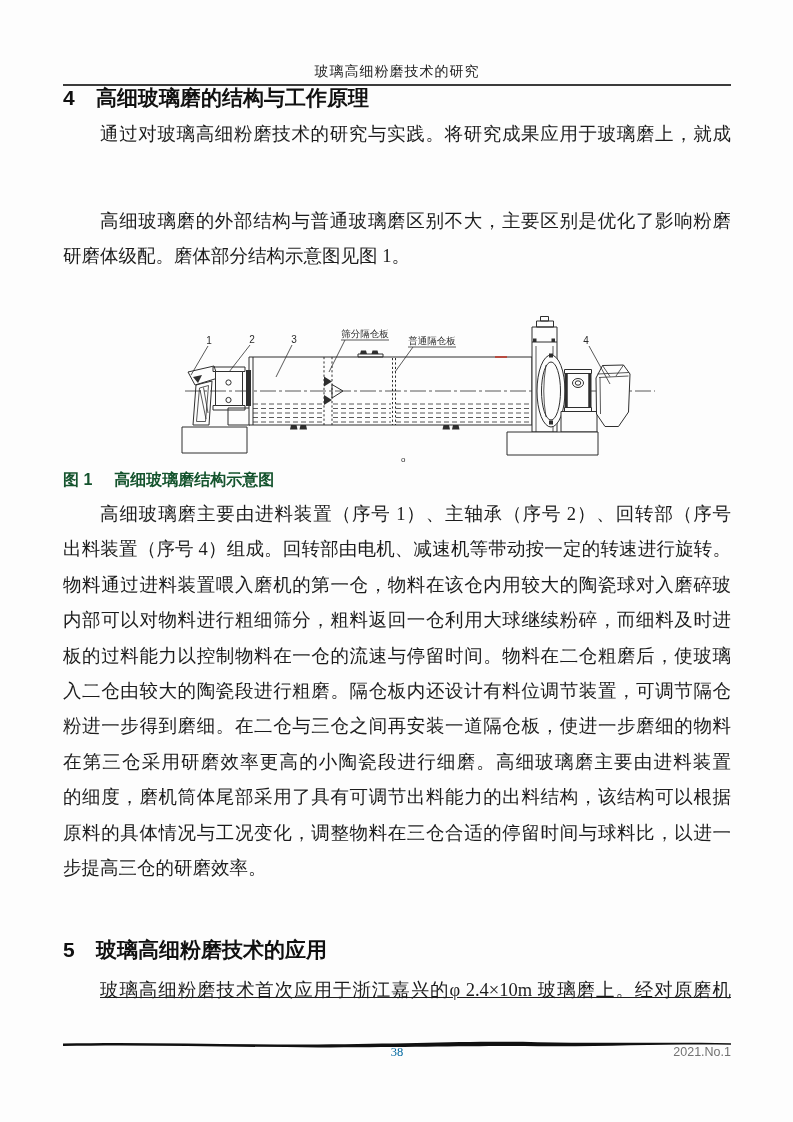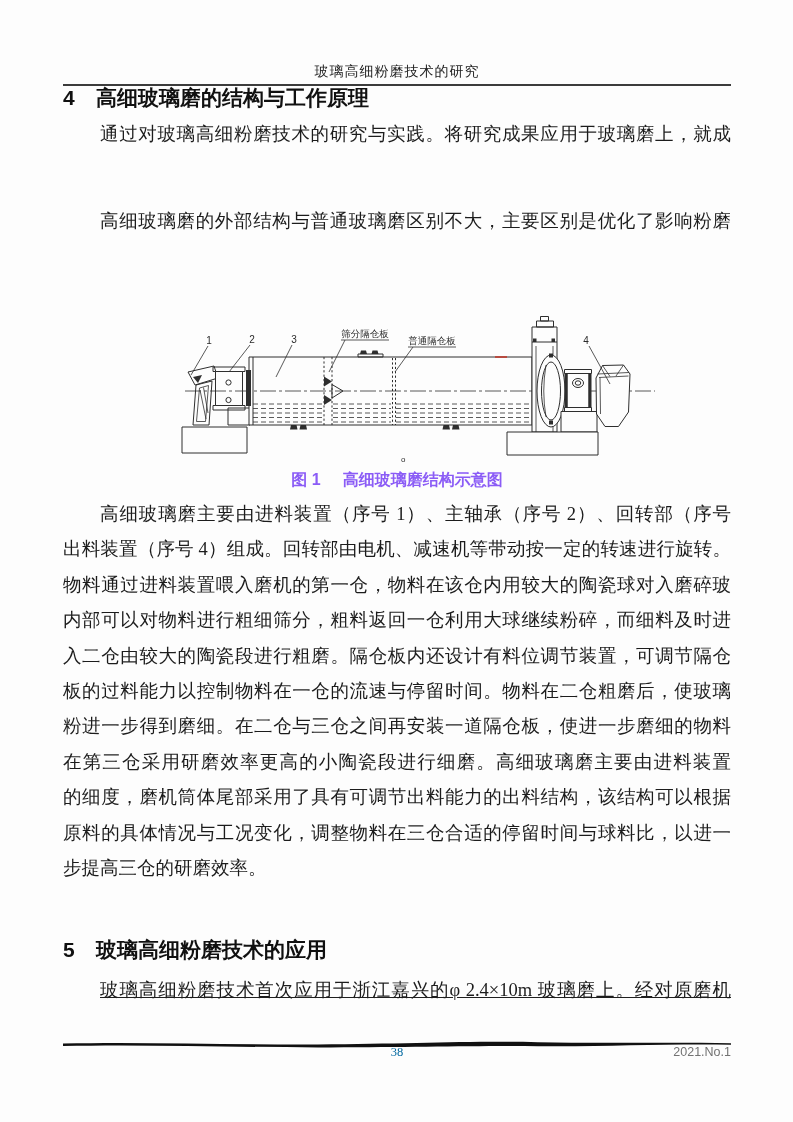--- a/index.html
+++ b/index.html
@@ -23,23 +23,23 @@
   
   .para{position:absolute; left:63px; width:668px;}
   .p1{top:117px;} .p2{top:204px;} .p3{top:497px;} .p4{top:973px;text-decoration:underline;}
   .bl{height:35.4px; line-height:35.4px; font-size:18.5px;
     text-align:justify; text-align-last:justify; overflow:hidden; color:#1c1c1c;}
   .bl.ind{text-indent:37px;}
   .bl.end{text-align-last:left;}
   
   .fig{position:absolute; top:315px; left:155px; width:505px; height:148px;}
   .fig svg{display:block; width:505px; height:148px;}
-  .fig-cap{position:absolute; top:469px; left:63px; width:668px; text-align:center;
+  .fig-cap{position:absolute; top:469px; left:63px; width:668px; 
     font-family:"Liberation Sans","DejaVu Sans",sans-serif;
-    font-weight:700; font-size:16px; line-height:21px; color:#8b5cf6;}
+    font-weight:700; font-size:16px; line-height:21px; color:#14532d;}
   .fig-cap .cap-title{margin-left:22px;}
   
   .foot-rule{position:absolute; top:1035px; left:63px; width:668px; height:9px;}
   .foot-page{position:absolute; top:1045px; left:63px; width:668px; text-align:center;
     font-family:Liberation Serif, serif; font-size:12.5px; color:#0369a1;}
   .foot-issue{position:absolute; top:1045px; right:62px; text-align:right;
     font-family:"Liberation Sans","DejaVu Sans",sans-serif; font-size:12.5px; color:#737373;}
   
   .draw *{vector-effect:non-scaling-stroke;}
   .draw path,.draw rect,.draw ellipse,.draw line,.draw circle{
@@ -64,20 +64,21 @@
     <span class="num">4</span>
     <span class="ttl">高细玻璃磨的结构与工作原理</span>
   </div>
 
   <div class="para p1">
     <div class="bl ind">通过对玻璃高细粉磨技术的研究与实践。将研究成果应用于玻璃磨上，就成</div>
   </div>
 
   <div class="para p2">
     <div class="bl ind">高细玻璃磨的外部结构与普通玻璃磨区别不大，主要区别是优化了影响粉磨</div>
+    <div class="bl end">研磨体级配。磨体部分结构示意图见图 1。</div>
   </div>
 
   <div class="fig">
     <svg class="draw" viewBox="0 0 505 148" xmlns="http://www.w3.org/2000/svg">
 
       <g>
         <rect x="27" y="112" width="65" height="26" class="white" style="stroke:#2e2e2e"></rect>
       </g>
 
       <g>
@@ -205,22 +206,22 @@
 
   <div class="fig-cap">
     <span class="cap-label">图 1</span><span class="cap-title">高细玻璃磨结构示意图</span>
   </div>
 
   <div class="para p3">
     <div class="bl ind">高细玻璃磨主要由进料装置（序号 1）、主轴承（序号 2）、回转部（序号 3）、</div>
     <div class="bl">出料装置（序号 4）组成。回转部由电机、减速机等带动按一定的转速进行旋转。</div>
     <div class="bl">物料通过进料装置喂入磨机的第一仓，物料在该仓内用较大的陶瓷球对入磨碎玻</div>
     <div class="bl">内部可以对物料进行粗细筛分，粗料返回一仓利用大球继续粉碎，而细料及时进</div>
+    <div class="bl">板的过料能力以控制物料在一仓的流速与停留时间。物料在二仓粗磨后，使玻璃</div>
     <div class="bl">入二仓由较大的陶瓷段进行粗磨。隔仓板内还设计有料位调节装置，可调节隔仓</div>
-    <div class="bl">板的过料能力以控制物料在一仓的流速与停留时间。物料在二仓粗磨后，使玻璃</div>
     <div class="bl">粉进一步得到磨细。在二仓与三仓之间再安装一道隔仓板，使进一步磨细的物料</div>
     <div class="bl">在第三仓采用研磨效率更高的小陶瓷段进行细磨。高细玻璃磨主要由进料装置</div>
     <div class="bl">的细度，磨机筒体尾部采用了具有可调节出料能力的出料结构，该结构可以根据</div>
     <div class="bl">原料的具体情况与工况变化，调整物料在三仓合适的停留时间与球料比，以进一</div>
     <div class="bl end">步提高三仓的研磨效率。</div>
   </div>
 
   <div class="sec-h sec-h5">
     <span class="num">5</span>
     <span class="ttl">玻璃高细粉磨技术的应用</span>

